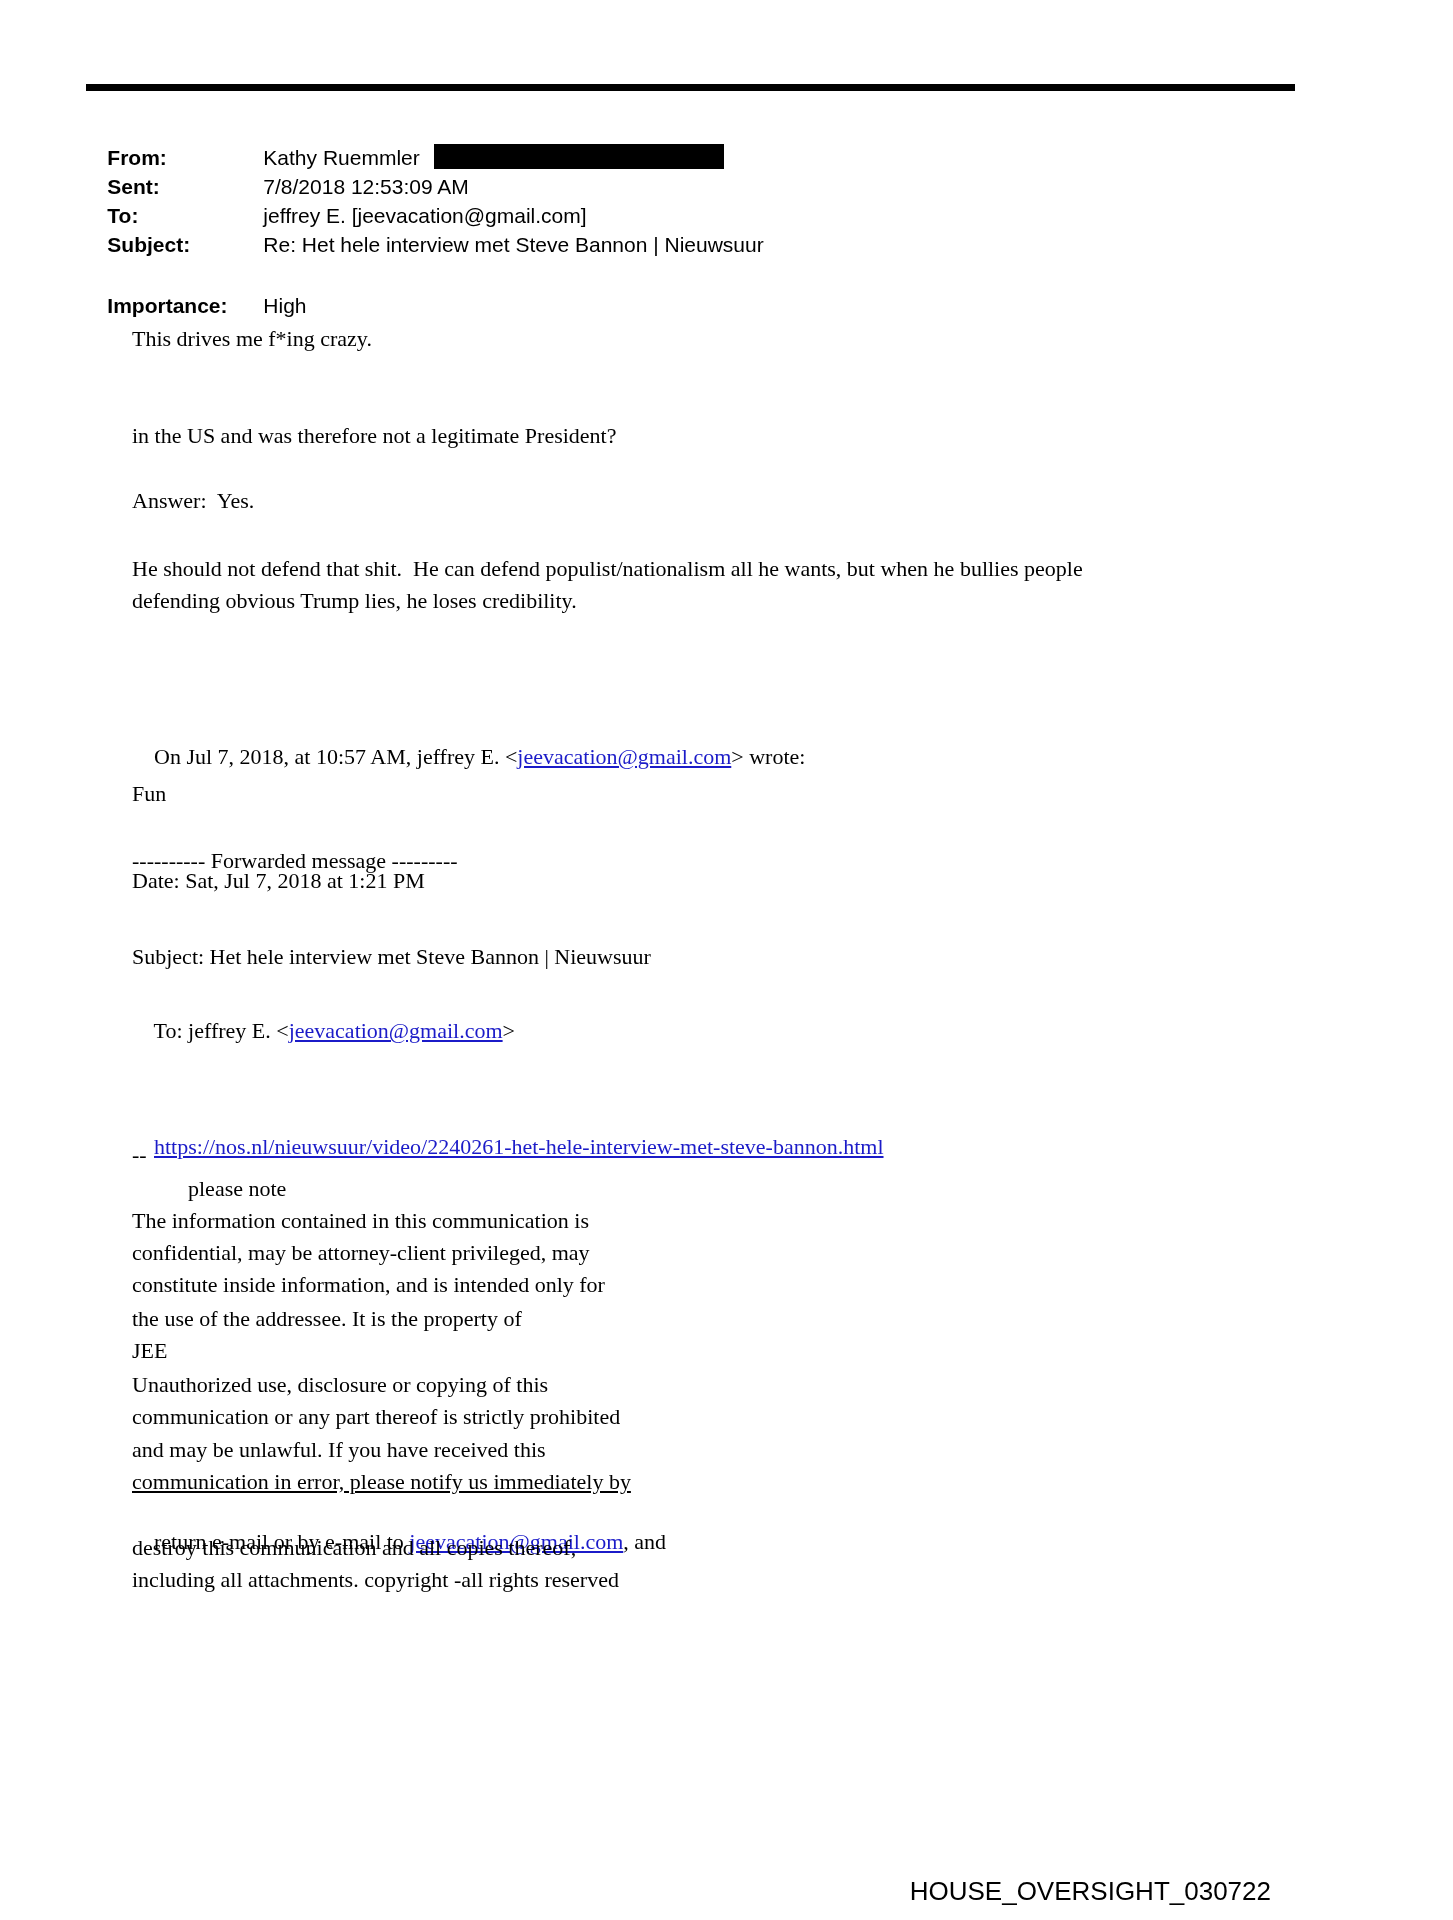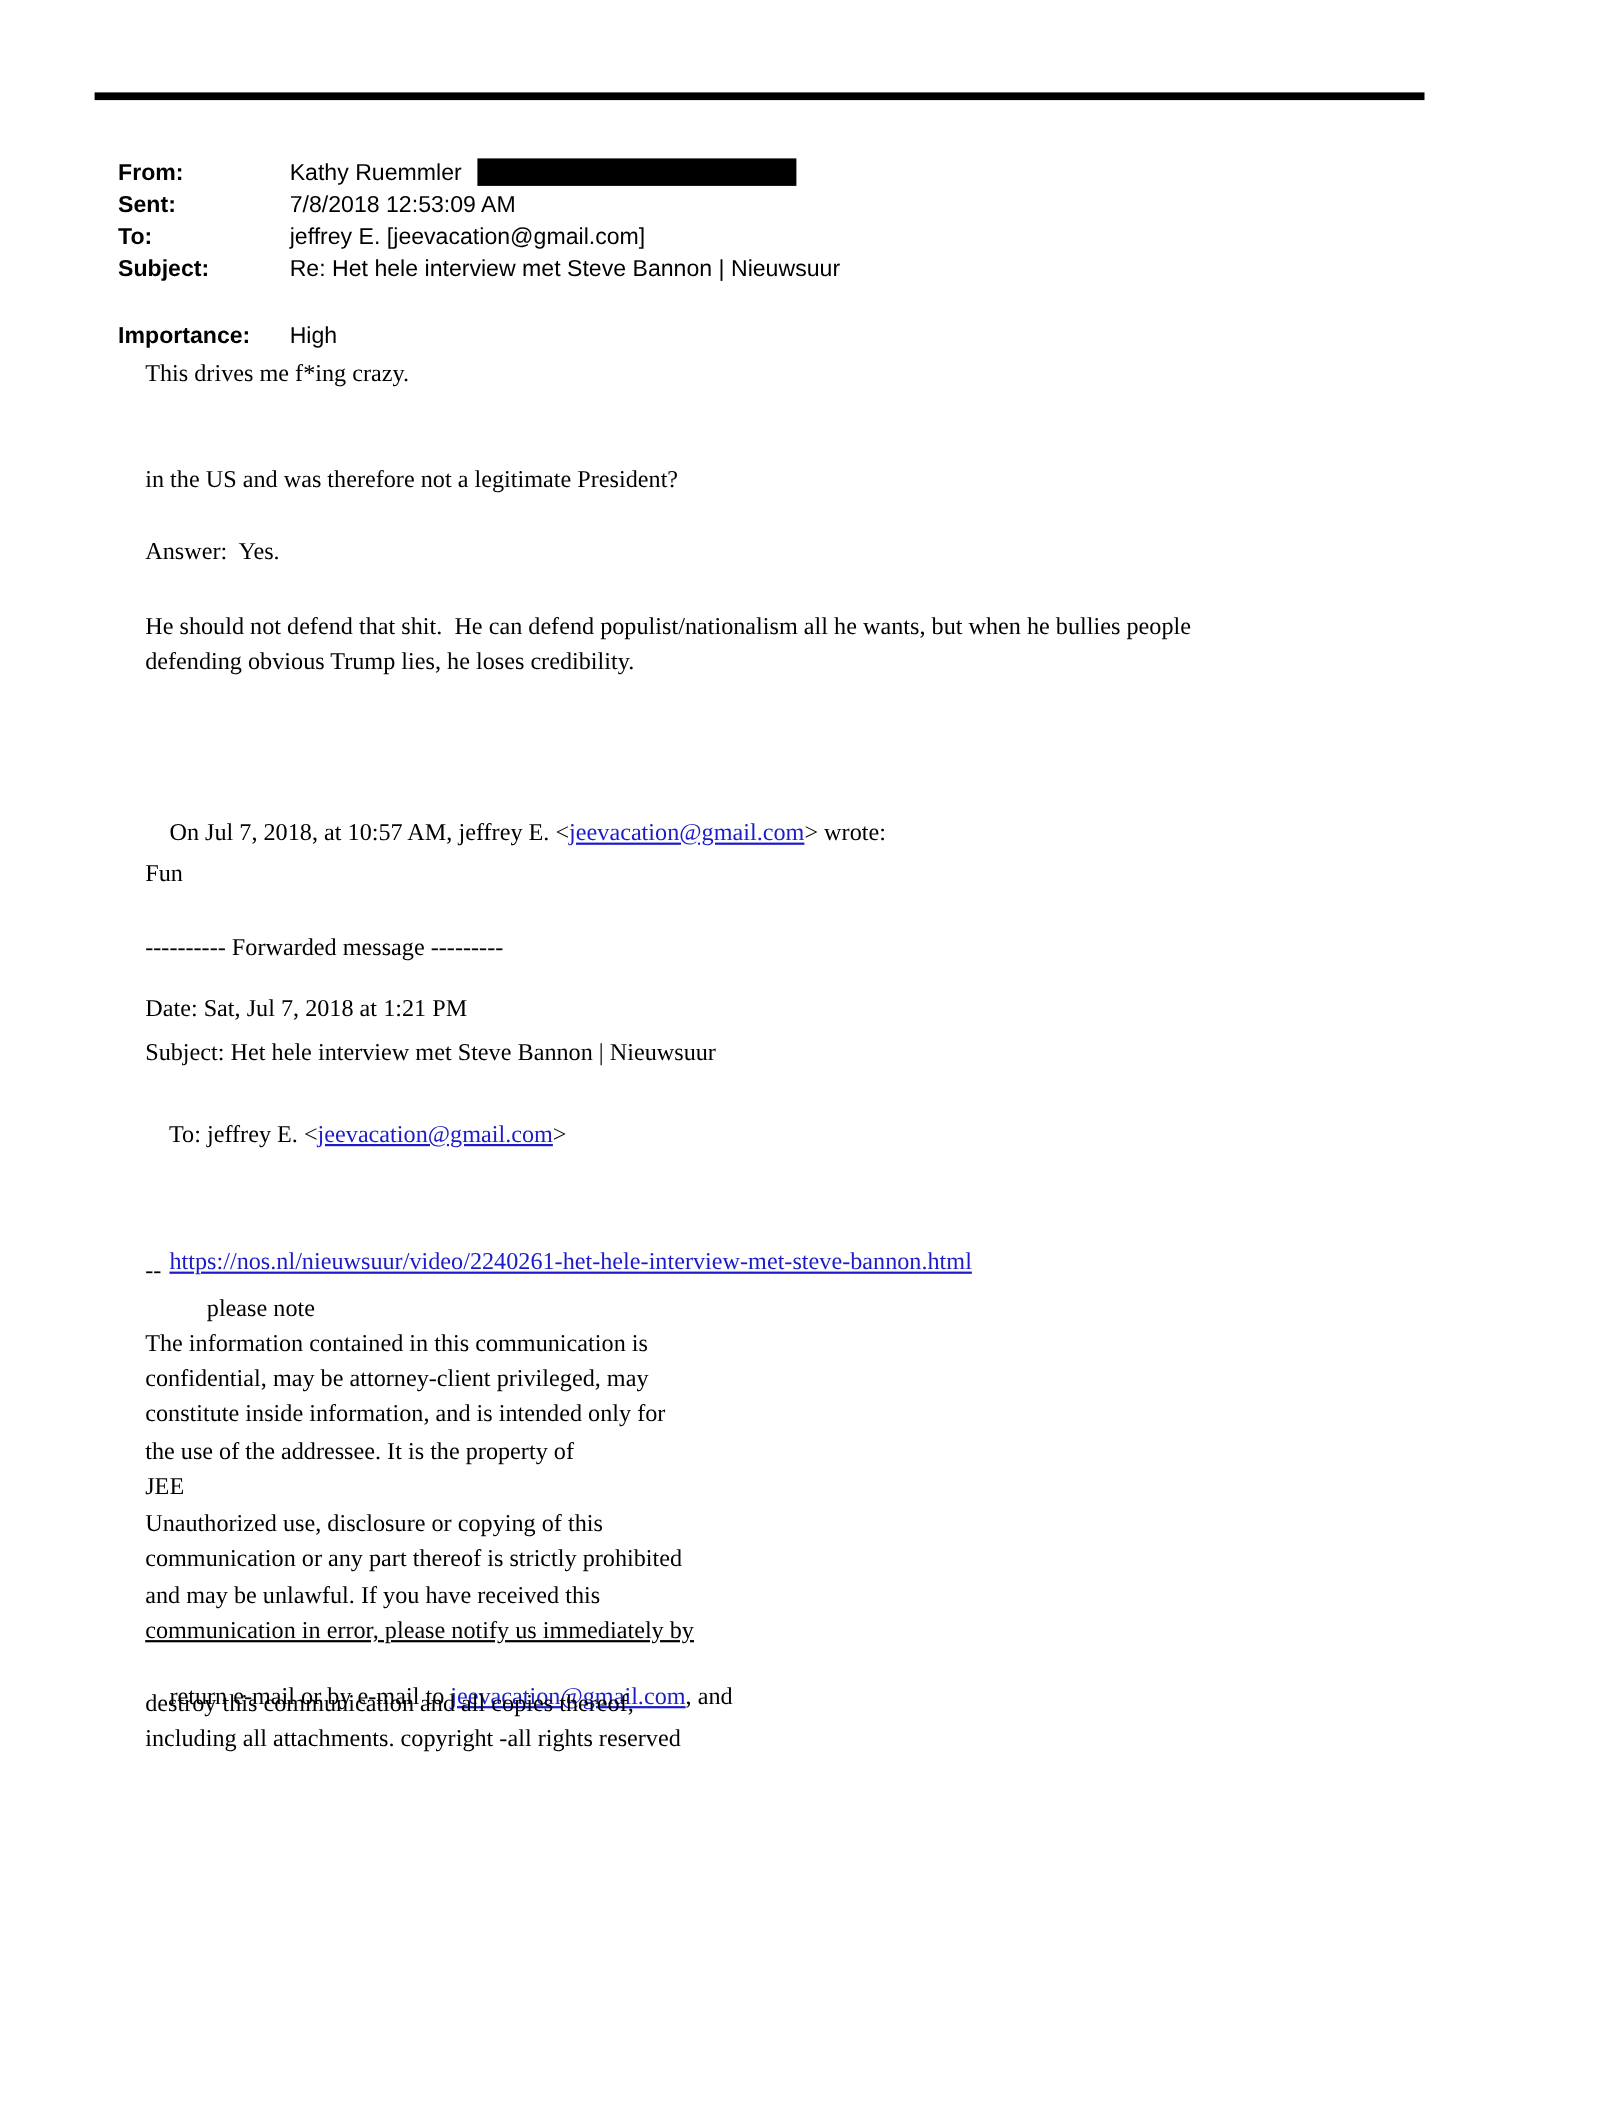--- a/index.html
+++ b/index.html
@@ -87,21 +87,21 @@
 
   <div class="bl" style="top:718px;">
     <span>On Jul 7, 2018, at 10:57 AM, jeffrey E. &lt;</span><a class="lnk">jeevacation@gmail.com</a><span>&gt; wrote:</span>
   </div>
 
   <div class="bl" style="top:781px;">Fun</div>
 
   <div class="bl" style="top:848px;">---------- Forwarded message ---------</div>
 
 
-  <div class="bl" style="top:904px;text-align:center;">Date: Sat, Jul 7, 2018 at 1:21 PM</div>
+  <div class="bl" style="top:868px;text-align:center;">Date: Sat, Jul 7, 2018 at 1:21 PM</div>
   <div class="bl" style="top:944px;">Subject: Het hele interview met Steve Bannon | Nieuwsuur</div>
 
   <div class="bl" style="top:992px;">
     <span>To: jeffrey E. &lt;</span><a class="lnk">jeevacation@gmail.com</a><span>&gt;</span>
   </div>
 
   <div class="bl" style="top:1108px;">
     <a class="lnk">https://nos.nl/nieuwsuur/video/2240261-het-hele-interview-met-steve-bannon.html</a>
   </div>
 
@@ -118,14 +118,15 @@
   <div class="bl" style="top:1437px;">and may be unlawful. If you have received this</div>
   <div class="bl" style="top:1469px;text-decoration:underline;">communication in error, please notify us immediately by</div>
 
   <div class="bl" style="top:1503px;">
     <span>return e-mail or by e-mail to </span><a class="lnk">jeevacation@gmail.com</a><span>, and</span>
   </div>
 
   <div class="bl" style="top:1535px;">destroy this communication and all copies thereof,</div>
   <div class="bl" style="top:1567px;text-align:right;">including all attachments. copyright -all rights reserved</div>
 
+  <div class="bates">HOUSE_OVERSIGHT_030722</div>
 
 </div>
 
 </body></html>

